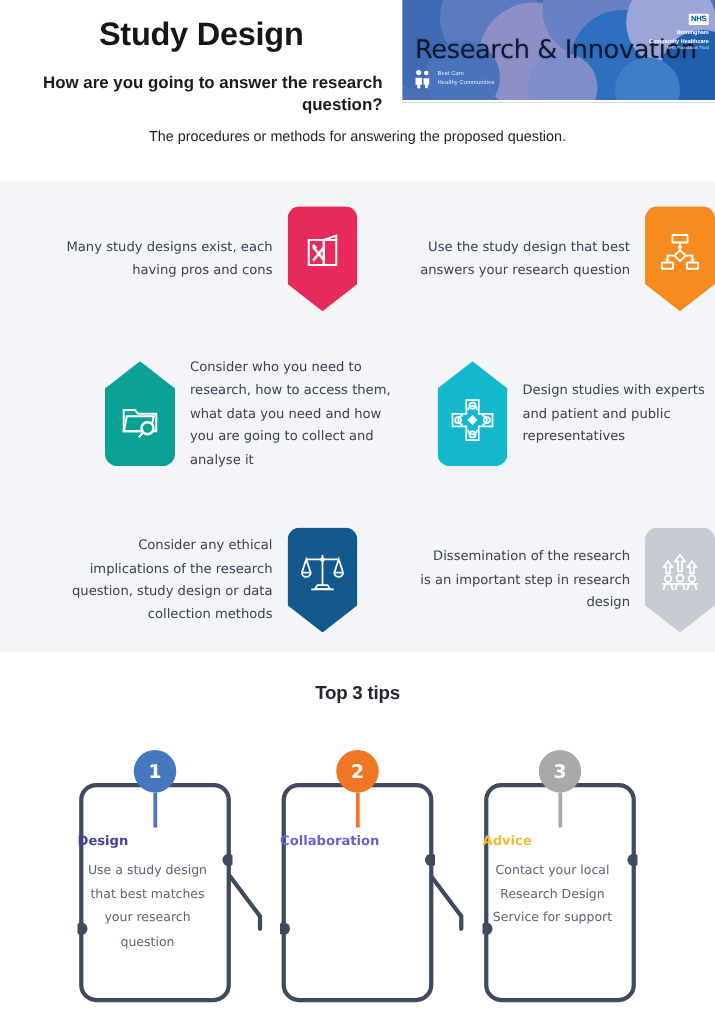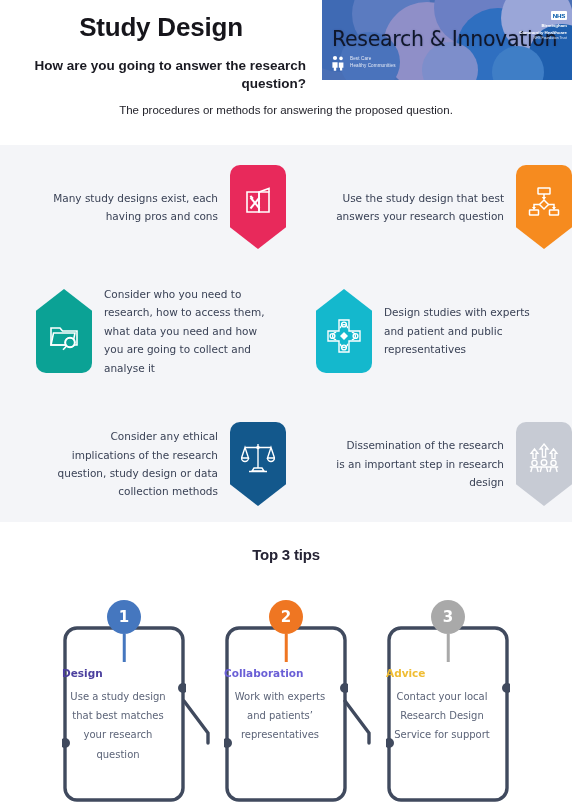--- a/index.html
+++ b/index.html
@@ -191,21 +191,21 @@
             <path d="M5 23 L7 26 L9 23" fill="#fff" stroke="none"></path>
             <path d="M25 23 L27 26 L29 23" fill="#fff" stroke="none"></path>
             <rect x="2.5" y="26" width="9" height="5" rx="0.5"></rect>
             <rect x="22.5" y="26" width="9" height="5" rx="0.5"></rect>
           </svg>
         </div>
       </div>
 
     </div>
 
-    <div class="row" style="top:140px;">
+    <div class="row" style="top:140px;padding-left:48px;">
 
       <div class="cell left-icon" style="padding-left:36px;">
         <div class="shield shield-up" style="background:#0ba295;">
           <svg width="34" height="34" viewBox="0 0 34 34" fill="none" stroke="#fff" stroke-width="1.6">
             <path d="M4 9 h9 l2.5 3 H30 v14 H4z"></path>
             <path d="M6.5 14 H28 l-2.5 12 H4z"></path>
             <circle cx="23" cy="23.5" r="5" fill="#0ba295"></circle>
             <circle cx="23" cy="23.5" r="4.6"></circle>
             <path d="M19.6 27 L16 30.8"></path>
           </svg>
@@ -303,21 +303,20 @@
 
       <div class="tip-card" style="left:224px;">
         <svg class="card-svg" width="124" height="178">
           <path d="M46 3 H109 a12 12 0 0 1 12 12 V163 a12 12 0 0 1 -12 12 H15 a12 12 0 0 1 -12 -12 V15 a12 12 0 0 1 12 -12 H78" fill="none" stroke="#404a5e" stroke-width="3.4" stroke-linecap="round"></path>
           <circle cx="121" cy="63" r="5" fill="#404a5e"></circle>
           <circle cx="3" cy="118" r="5" fill="#404a5e"></circle>
         </svg>
         <div class="stem" style="background:#ef7622;"></div>
         <div class="circle" style="background:#ef7622;">2</div>
         <div class="tip-head" style="color:#6a5fd6;">Collaboration</div>
-        <div class="tip-body">Work with experts and patients’ representatives</div>
       </div>
 
       <div class="tip-card" style="left:386px;">
         <svg class="card-svg" width="124" height="178">
           <path d="M46 3 H109 a12 12 0 0 1 12 12 V163 a12 12 0 0 1 -12 12 H15 a12 12 0 0 1 -12 -12 V15 a12 12 0 0 1 12 -12 H78" fill="none" stroke="#404a5e" stroke-width="3.4" stroke-linecap="round"></path>
           <circle cx="121" cy="63" r="5" fill="#404a5e"></circle>
           <circle cx="3" cy="118" r="5" fill="#404a5e"></circle>
         </svg>
         <div class="stem" style="background:#a9a9a9;"></div>
         <div class="circle" style="background:#a9a9a9;">3</div>

